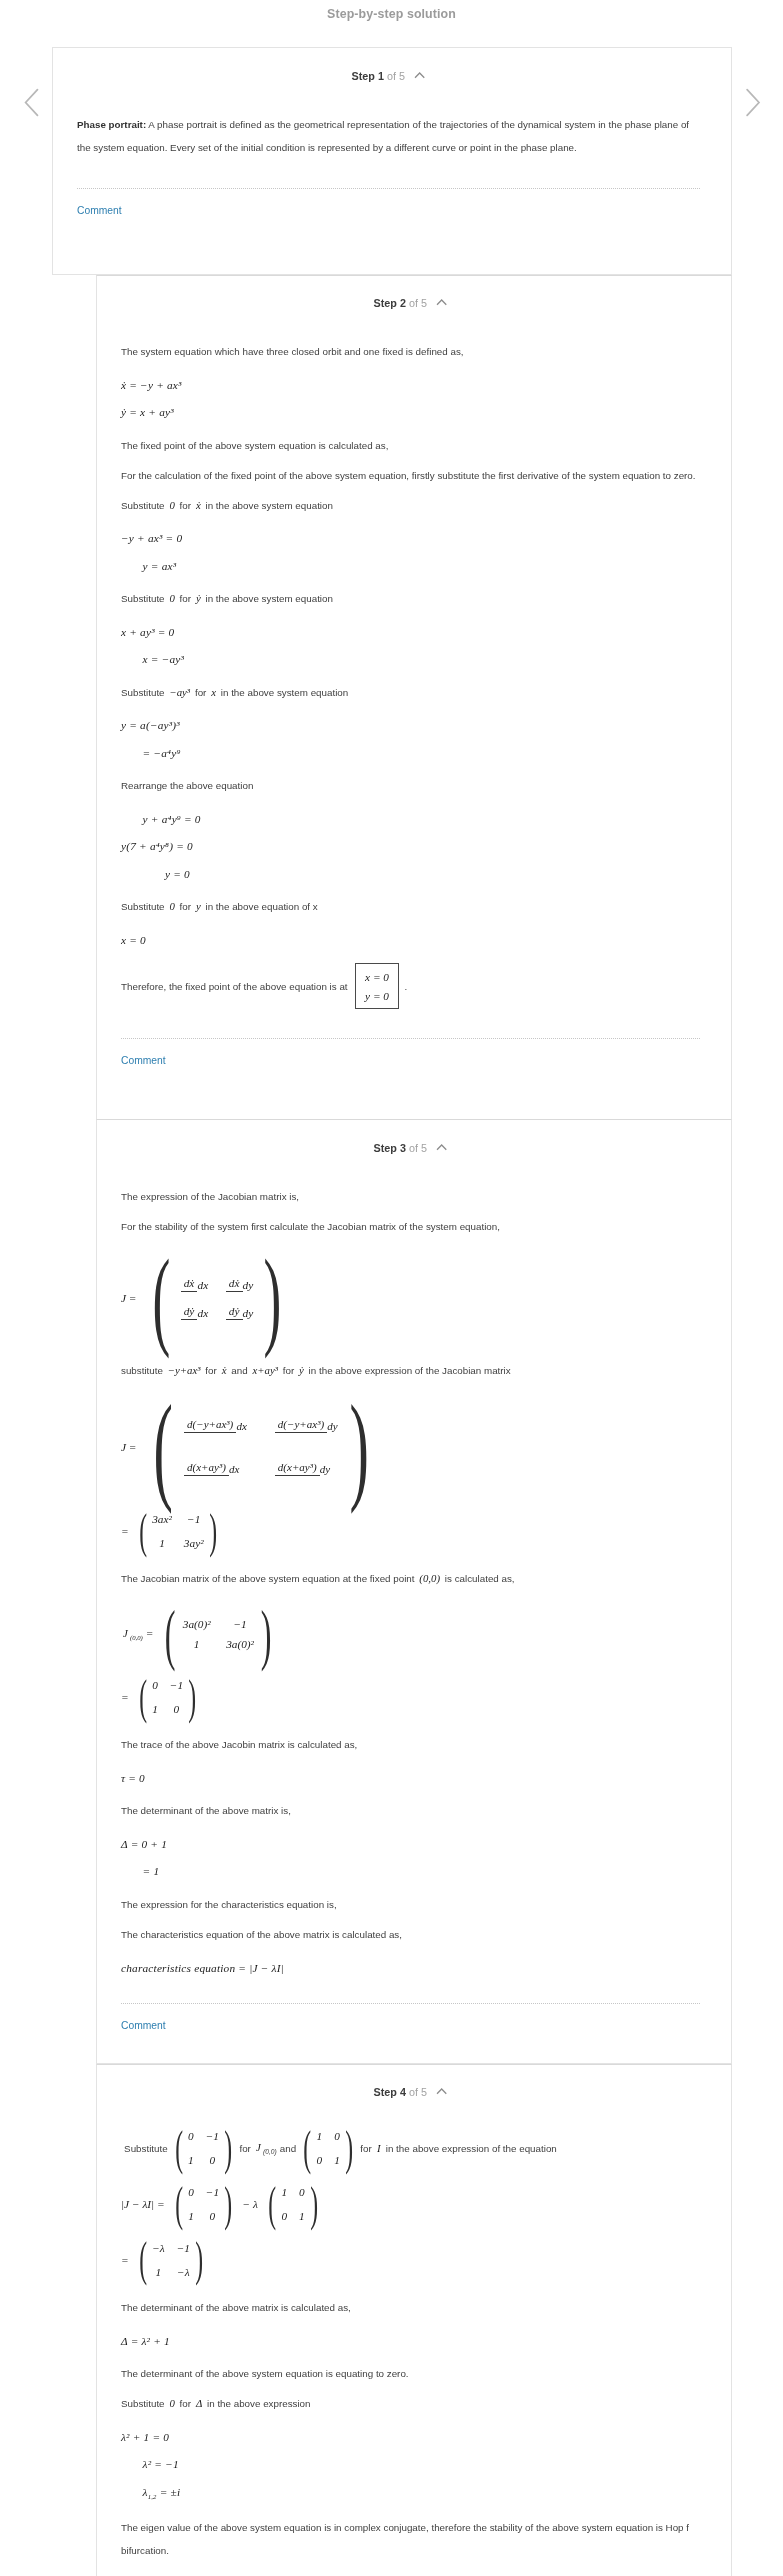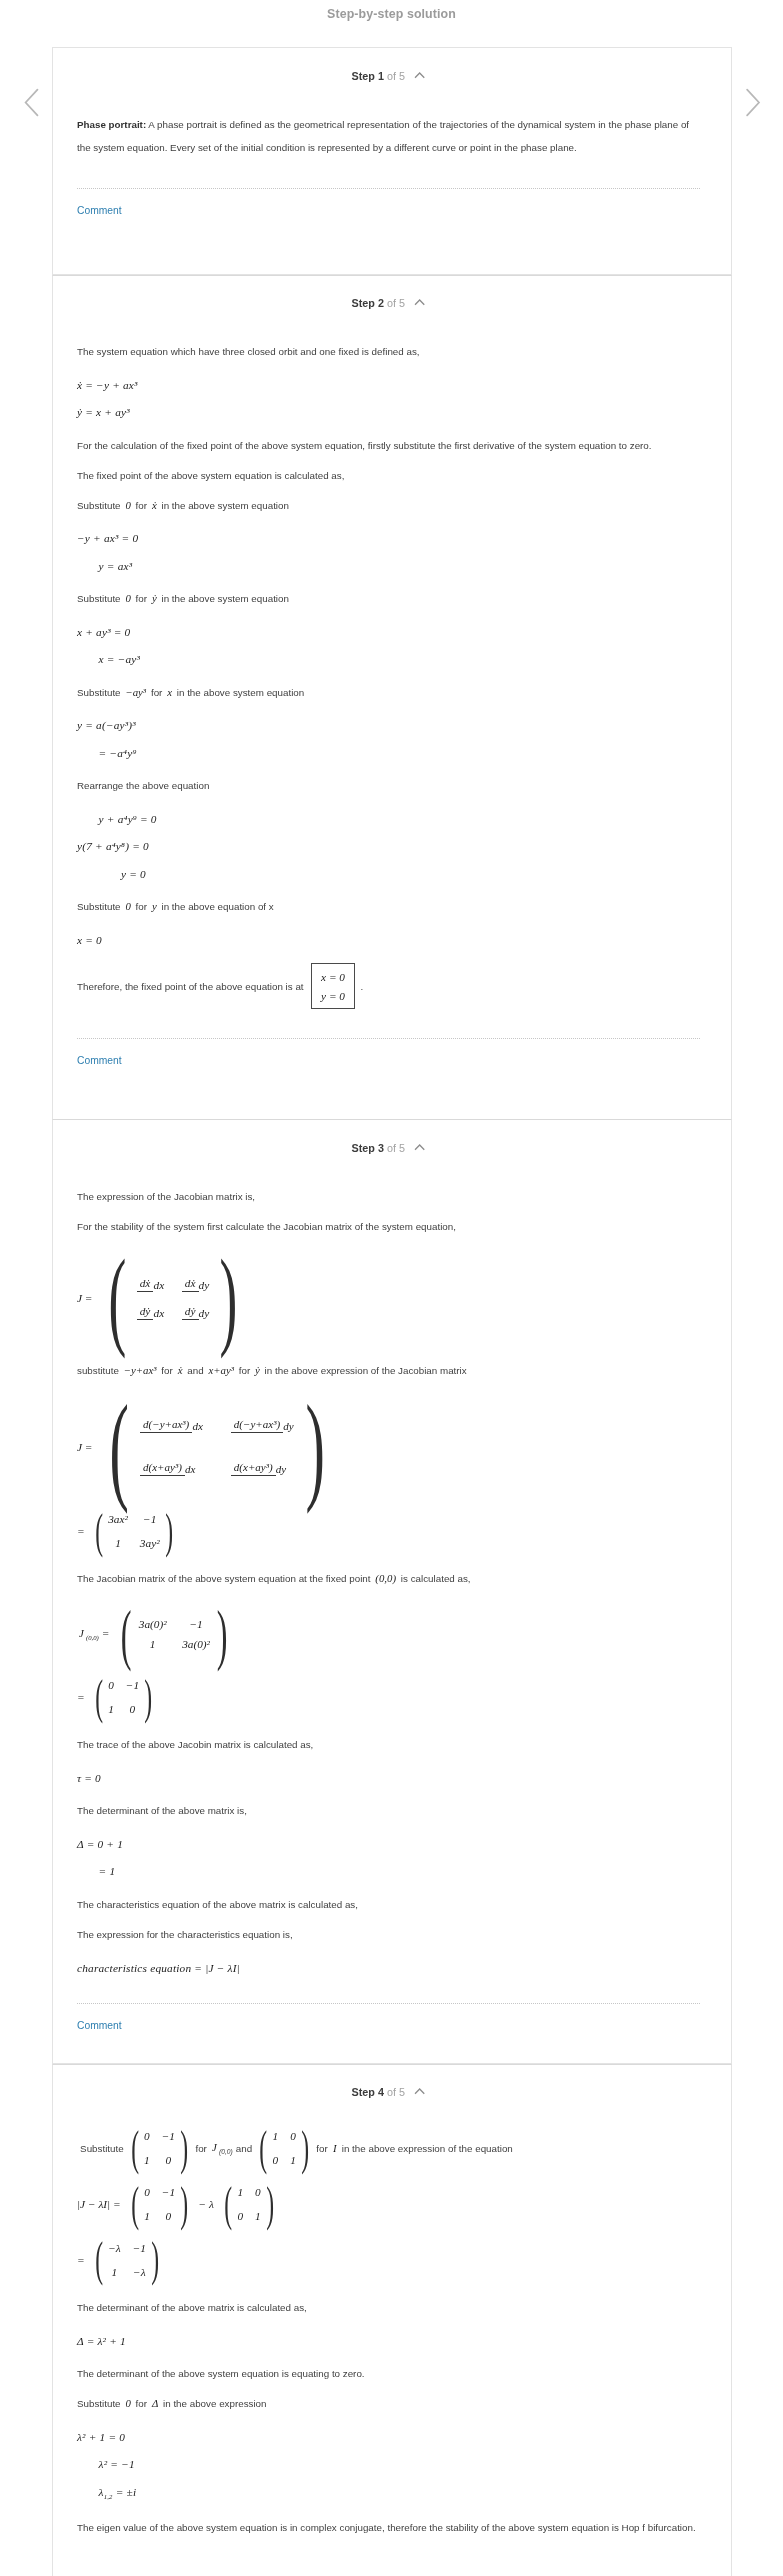--- a/index.html
+++ b/index.html
@@ -25,21 +25,21 @@
     cursor:pointer; background:none; border:none;
   }
   .nav-prev { left:19.6px; }
   .nav-next { right:18.5px; }
   .cards { width:680px; margin-left:52px; }
   .card {
     background:#fff;
     border:0.5px solid #e3e3e3;
     padding:0 31px 0 24px;
   }
-  .card + .card { border-top:1.5px solid #d9d9d9; margin-top:-0.5px; }
+  .card + .card { border-top:1.5px solid #d9d9d9; margin-top:-0.5px;margin-left:44px; }
   .step-head { text-align:center; padding-top:18.5px; font-size:10.8px; }
   .step-label { font-weight:bold; color:#3c3c3c; }
   .step-suffix { color:#a2a2a2; }
   .collapse-btn { background:none; border:none; cursor:pointer; vertical-align:1px; margin-left:6.2px; }
   .step-body { margin-top:31px; }
   .p { font-size:9.8px; line-height:23px; color:#3f3f3f; max-width:644px; }
   .p + .p { margin-top:7.2px; }
   .lead { font-weight:bold; color:#333; }
   .mi {
     font-family:"Liberation Serif", serif;
@@ -167,22 +167,22 @@
             <svg width="11.3" height="6.7" viewBox="0 0 22 13">
                 <polyline points="2,11 11,2 20,11" stroke="#8c8c8c" stroke-width="2.6" fill="none"></polyline>
               </svg>
           </span>
         </button>
       </div>
       <div class="step-body">
         <p class="p">The system equation which have three closed orbit and one fixed is defined as,</p>
         <div class="eq">ẋ = −y + ax³</div>
         <div class="eq">ẏ = x + ay³</div>
+        <p class="p">The fixed point of the above system equation is calculated as,</p>
         <p class="p">For the calculation of the fixed point of the above system equation, firstly substitute the first derivative of the system equation to zero.</p>
-        <p class="p">The fixed point of the above system equation is calculated as,</p>
         <p class="p">Substitute <span class="mi">0</span> for <span class="mi">ẋ</span> in the above system equation</p>
         <div class="eq">−y + ax³ = 0</div>
         <div class="eq ind1">y = ax³</div>
         <p class="p">Substitute <span class="mi">0</span> for <span class="mi">ẏ</span> in the above system equation</p>
         <div class="eq">x + ay³ = 0</div>
         <div class="eq ind1">x = −ay³</div>
         <p class="p">Substitute <span class="mi">−ay³</span> for <span class="mi">x</span> in the above system equation</p>
         <div class="eq">y = a(−ay³)³</div>
         <div class="eq ind1">= −a⁴y⁹</div>
         <p class="p">Rearrange the above equation</p>
@@ -316,22 +316,22 @@
             </span>
             <span class="paren">)</span>
           </span>
         </div>
 
         <p class="p">The trace of the above Jacobin matrix is calculated as,</p>
         <div class="eq">τ = 0</div>
         <p class="p">The determinant of the above matrix is,</p>
         <div class="eq">Δ = 0 + 1</div>
         <div class="eq ind1">= 1</div>
+        <p class="p">The expression for the characteristics equation is,</p>
         <p class="p">The characteristics equation of the above matrix is calculated as,</p>
-        <p class="p">The expression for the characteristics equation is,</p>
         <div class="eq">characteristics equation = |J − λI|</div>
       </div>
       <div class="divider"></div>
       <button class="comment-link">Comment</button>
     </section>
 
     <section class="card card-4">
       <div class="step-head">
         <span class="step-label">Step 4</span>
         <span class="step-suffix">of 5</span>

